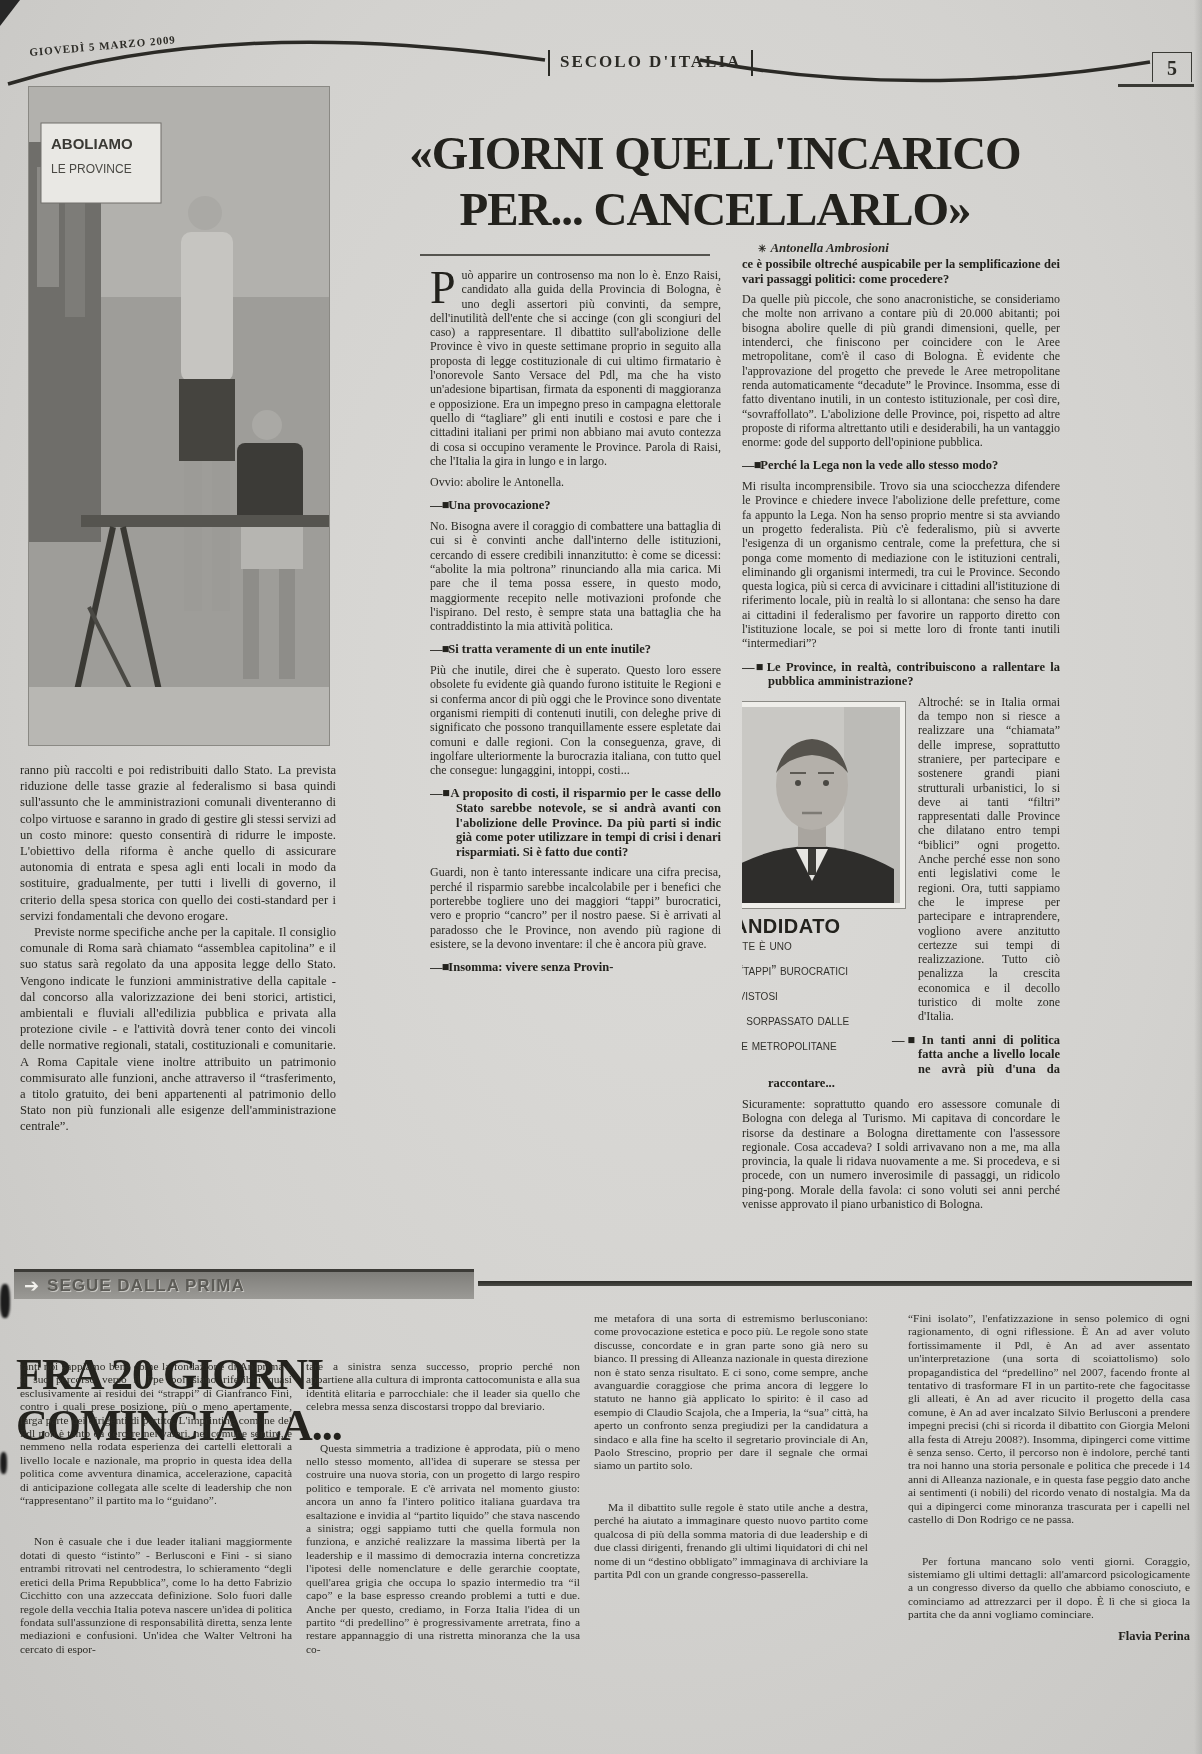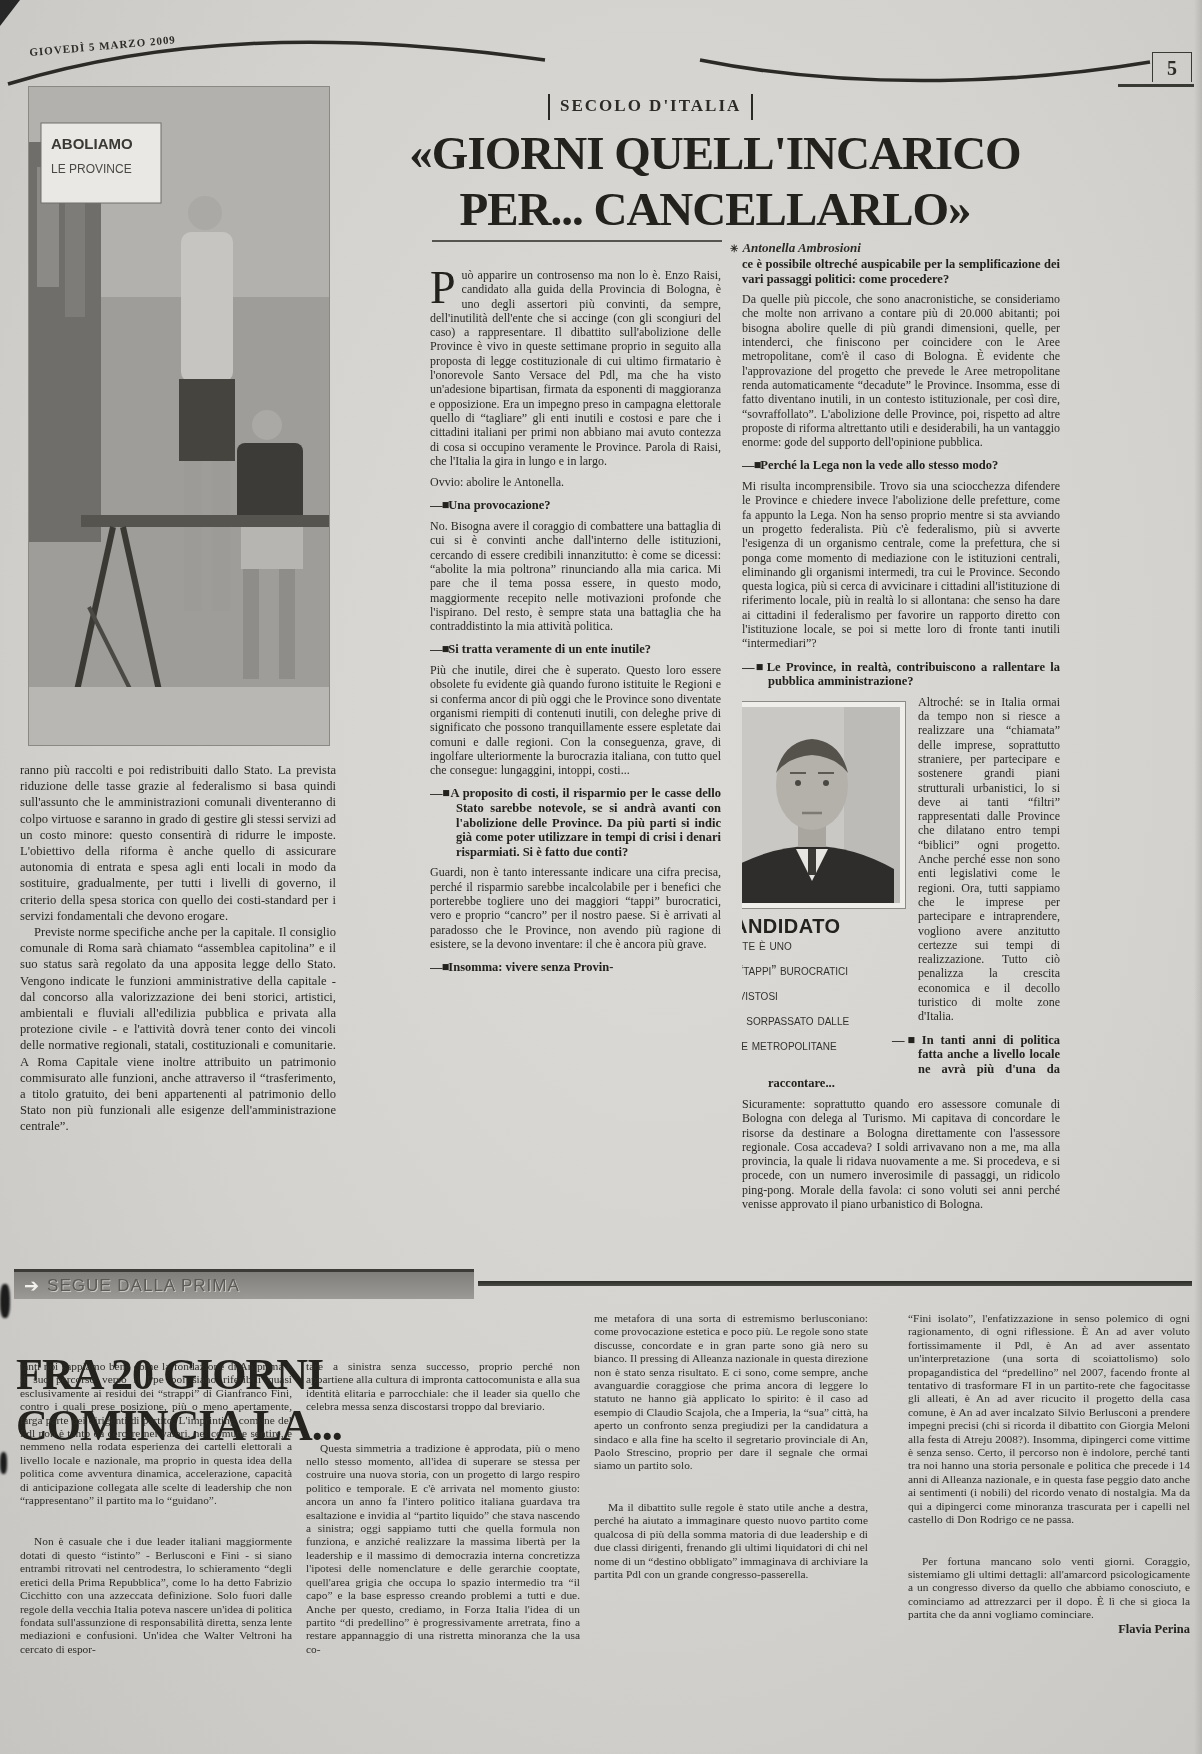--- a/index.html
+++ b/index.html
@@ -18,32 +18,32 @@
   .right-shade{position:absolute;right:0;top:0;width:8px;height:1754px;
     background:linear-gradient(to left,#aFAEAB,transparent);opacity:.7;}
 
   
   .page-header{position:absolute;left:0;top:0;width:1202px;height:100px;}
   .header-curve{position:absolute;left:0;top:0;}
   .date-line{position:absolute;left:30px;top:46px;font-size:11px;font-weight:bold;
     letter-spacing:1px;transform:rotate(-5deg);transform-origin:left bottom;color:#2e2d28;}
   .masthead{position:absolute;left:548px;top:50px;padding:2px 10px 4px 10px;
     border-left:2px solid #2a2a25;border-right:2px solid #2a2a25;
-    font-size:17px;letter-spacing:2px;font-weight:600;color:#2c2b26;margin-top:44px;}
+    font-size:17px;letter-spacing:2px;font-weight:600;color:#2c2b26;}
   .folio-box{position:absolute;left:1152px;top:52px;width:40px;height:30px;
     border:1.5px solid #3a3a35;border-bottom:none;text-align:center;
     font-size:20px;font-weight:600;line-height:30px;color:#2c2b26;}
   .folio-underline{position:absolute;left:1118px;top:84px;width:76px;height:3px;background:#3a3a35;}
 
   
   .main-photo{position:absolute;left:28px;top:86px;width:302px;height:660px;
     border:1px solid #8a8984;background:#14b8a6;}
   .headline{position:absolute;left:360px;top:94px;width:710px;text-align:center;
     font-size:47px;font-weight:600;letter-spacing:-1px;line-height:56px;color:#23221d;}
-  .byline-row{position:absolute;left:432px;top:240px;width:600px;display:flex;align-items:flex-start;}
+  .byline-row{position:absolute;left:420px;top:240px;width:600px;display:flex;align-items:flex-end;gap:40px;}
   .byline-rule{flex:1 1 auto;height:2px;background:#55544f;margin-right:8px;max-width:290px;}
   .byline{font-style:italic;font-weight:bold;font-size:13px;color:#2c2b26;}
   .byline .star{font-style:normal;font-size:10px;margin-right:4px;}
 
   .col{position:absolute;text-align:justify;overflow:hidden;
     font-size:12px;line-height:14.3px;color:#2a2923;}
   .mid-col{left:430px;top:268px;width:291px;height:892px;}
   .right-col{left:742px;top:248px;width:318px;height:1016px;}
   .para{margin:0 0 7px 0;}
   .para.lead::first-letter{float:left;font-size:46px;line-height:36px;padding:2px 6px 0 0;
@@ -67,33 +67,33 @@
     font-variant:small-caps;font-size:14px;line-height:25px;color:#33322d;text-align:left;}
 
   
   .section-rule{position:absolute;left:478px;top:1281px;width:714px;height:5px;
     background:linear-gradient(#2c2c28,#4a4a45);}
   .kicker-bar{position:absolute;left:14px;top:1269px;width:460px;height:30px;
     background:linear-gradient(#7f7e7a,#9b9a96);border-top:3px solid #3c3b37;
     display:flex;align-items:center;padding:0 10px;
     font-family:"Liberation Sans","DejaVu Sans",sans-serif;}
   .kicker-arrow{color:#f2f1ed;font-size:18px;margin-right:8px;}
-  .kicker-text{color:#5c5b56;text-shadow:1px 1px 0 #c8c7c3;font-weight:normal;
+  .kicker-text{color:#5c5b56;text-shadow:1px 1px 0 #c8c7c3;font-weight:bold;
     font-size:17px;letter-spacing:1px;}
   .bottom-headline{position:absolute;left:16px;top:1312px;width:480px;
     font-size:44px;font-weight:600;letter-spacing:-1px;color:#23221d;}
   .bcol{position:absolute;text-align:justify;overflow:hidden;
     font-size:11.4px;line-height:13.4px;color:#2d2c26;}
   .bcol .para{margin:0;}
   .bcol .para + .para{text-indent:14px;margin-top:28px;}
   .bcol1{left:20px;top:1360px;width:272px;height:388px;}
   .bcol2{left:306px;top:1360px;width:274px;height:388px;}
   .bcol3{left:594px;top:1312px;width:274px;height:436px;}
   .bcol4{left:908px;top:1312px;width:282px;height:436px;}
-  .signature{text-align:right;font-weight:bold;font-size:12.5px;margin-top:1px;color:#23221d;}
+  .signature{text-align:right;font-weight:bold;font-size:12.5px;margin-top:8px;color:#23221d;}
 </style>
 </head>
 <body data-name="newspaper-page">
 
 <div class="corner-mark" data-name="scan-corner-mark"></div>
 <div class="edge-smudge" style="left:0;top:1284px;width:10px;height:34px;" data-name="scan-artifact"></div>
 <div class="edge-smudge" style="left:0;top:1452px;width:7px;height:22px;" data-name="scan-artifact"></div>
 <div class="right-shade" data-name="scan-edge-shade"></div>
 
 <header class="page-header" data-name="page-header">

